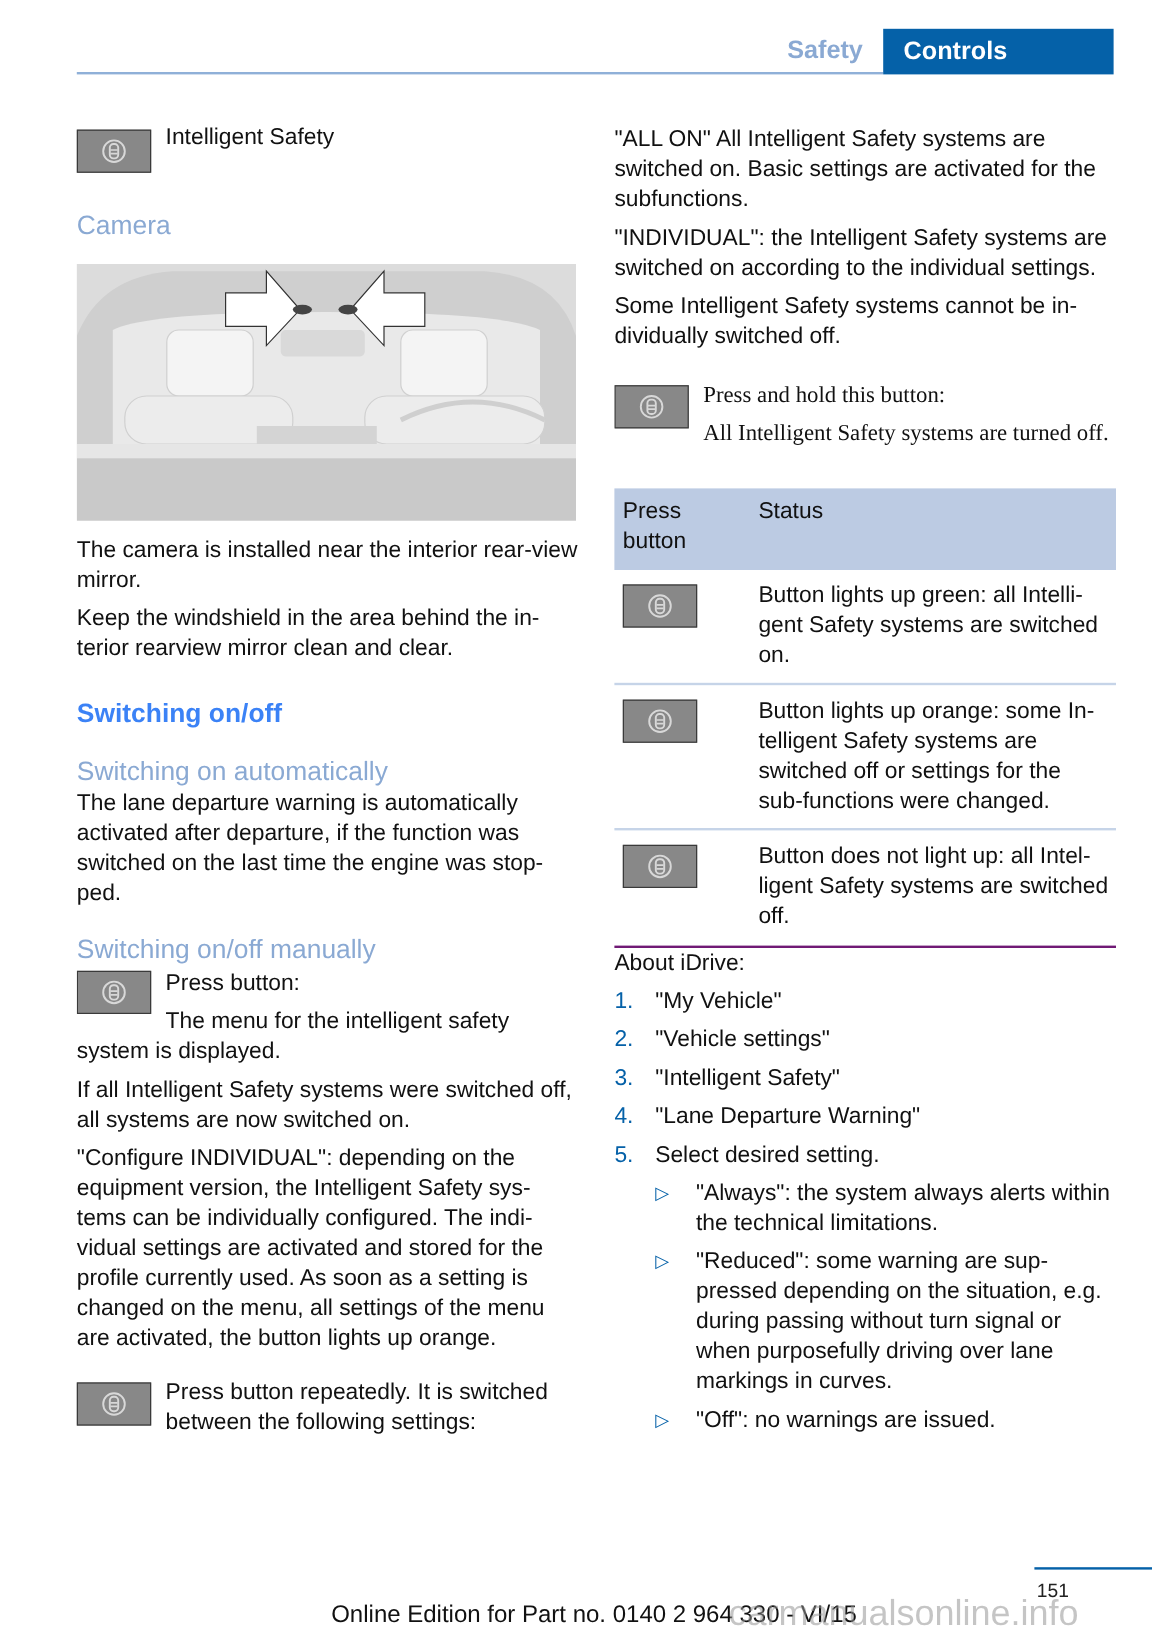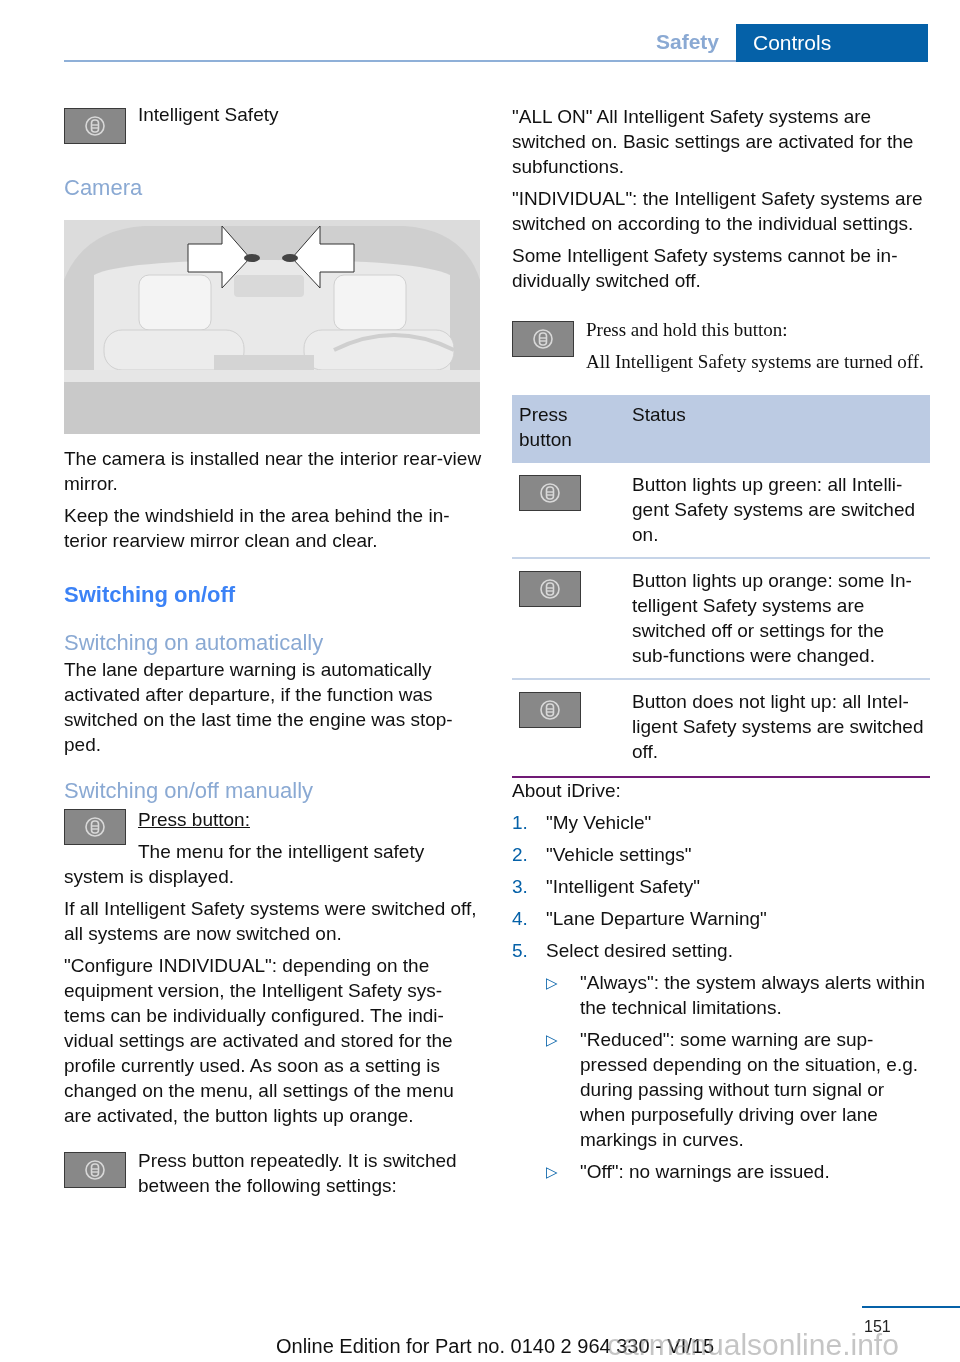--- a/index.html
+++ b/index.html
@@ -4,21 +4,21 @@
 <style>
   html, body { margin: 0; padding: 0; background: #ffffff; }
   body {
     width: 960px; height: 1362px; position: relative; overflow: hidden;
     font-family: "Liberation Sans", sans-serif; color: #111111;
   }
   .hdr-line { position: absolute; left: 64px; top: 60px; width: 672px; height: 2px; background: #8fb0d8; }
   .hdr-safety { position: absolute; left: 656px; top: 30px; font-size: 21px; font-weight: bold; color: #8aa9d3; }
   .hdr-controls {
     position: absolute; left: 736px; top: 24px; width: 192px; height: 38px;
-    background: #0561a8; color: #ffffff; font-size: 21px; font-weight: normal;
+    background: #0561a8; color: #ffffff; font-size: 21px; font-weight: bold;
     box-sizing: border-box; padding: 7px 0 0 17px;
   }
 
   .col { position: absolute; top: 98px; width: 418px; font-size: 19px; line-height: 25px; }
   .col.left { left: 64px; }
   .col.right { left: 512px; width: 418px; }
 
   p { margin: 0 0 7px 0; }
 
   .btn-ico {
@@ -32,21 +32,21 @@
   .float-ico { float: left; margin: 12px 12px 0 0; }
 
   .h-blue { color: #3b82f6; font-weight: bold; font-size: 22px; line-height: 28px; margin: 0; }
   .h-light { color: #8aa9d3; font-weight: normal; font-size: 22px; line-height: 28px; margin: 0; }
 
   .camera-img {
     width: 416px; height: 214px; background: #e2e2e2; position: relative; overflow: hidden;
     margin-top: 18px;
   }
 
-  table.status { width: 418px; border-collapse: collapse; margin-top: 14px; }
+  table.status { width: 418px; border-collapse: collapse; margin-top: 26px; }
   table.status th {
     background: #bccbe3; text-align: left; font-weight: normal; vertical-align: top;
     padding: 7px 6px 11px 7px; font-size: 19px; line-height: 25px;
   }
   table.status td { vertical-align: top; padding: 9px 6px 10px 7px; border-bottom: 2px solid #c6d4e8; font-size: 19px; line-height: 25px; }
   table.status tr:last-child td { border-bottom: 2px solid #701a75; padding-bottom: 12px; }
   table.status td.ico-cell { width: 100px; }
   table.status td.ico-cell .btn-ico { margin-top: 3px; }
 
   ol.steps { list-style: none; margin: 0; padding: 0; }
@@ -114,21 +114,21 @@
   <h3 class="h-light" style="margin-top:20px;">Switching on/off manually</h3>
   <div style="overflow:hidden;">
     <div class="btn-ico float-ico" style="margin-top:4px;">
       <svg viewBox="0 0 22 22">
           <circle cx="11" cy="11" r="9" fill="none" stroke="#d8d8d8" stroke-width="1.6"></circle>
           <rect x="7.5" y="5" width="7" height="12" rx="3" fill="none" stroke="#d8d8d8" stroke-width="1.6"></rect>
           <line x1="8" y1="10" x2="14" y2="10" stroke="#d8d8d8" stroke-width="1.4"></line>
           <line x1="8" y1="13" x2="14" y2="13" stroke="#d8d8d8" stroke-width="1.4"></line>
         </svg>
     </div>
-    <p style="margin-top:2px;text-decoration:underline;">Press button:</p>
+    <p style="margin-top:2px;">Press button:</p>
     <p>The menu for the intelligent safety system is displayed.</p>
   </div>
   <p>If all Intelligent Safety systems were switched off, all systems are now switched on.</p>
   <p>"Configure INDIVIDUAL": depending on the equipment version, the Intelligent Safety sys-tems can be individually configured. The indi-vidual settings are activated and stored for the profile currently used. As soon as a setting is changed on the menu, all settings of the menu are activated, the button lights up orange.</p>
 
   <div class="icon-row" style="margin-top:20px;">
     <div class="btn-ico" style="margin-top:4px;">
       <svg viewBox="0 0 22 22">
           <circle cx="11" cy="11" r="9" fill="none" stroke="#d8d8d8" stroke-width="1.6"></circle>
           <rect x="7.5" y="5" width="7" height="12" rx="3" fill="none" stroke="#d8d8d8" stroke-width="1.6"></rect>

